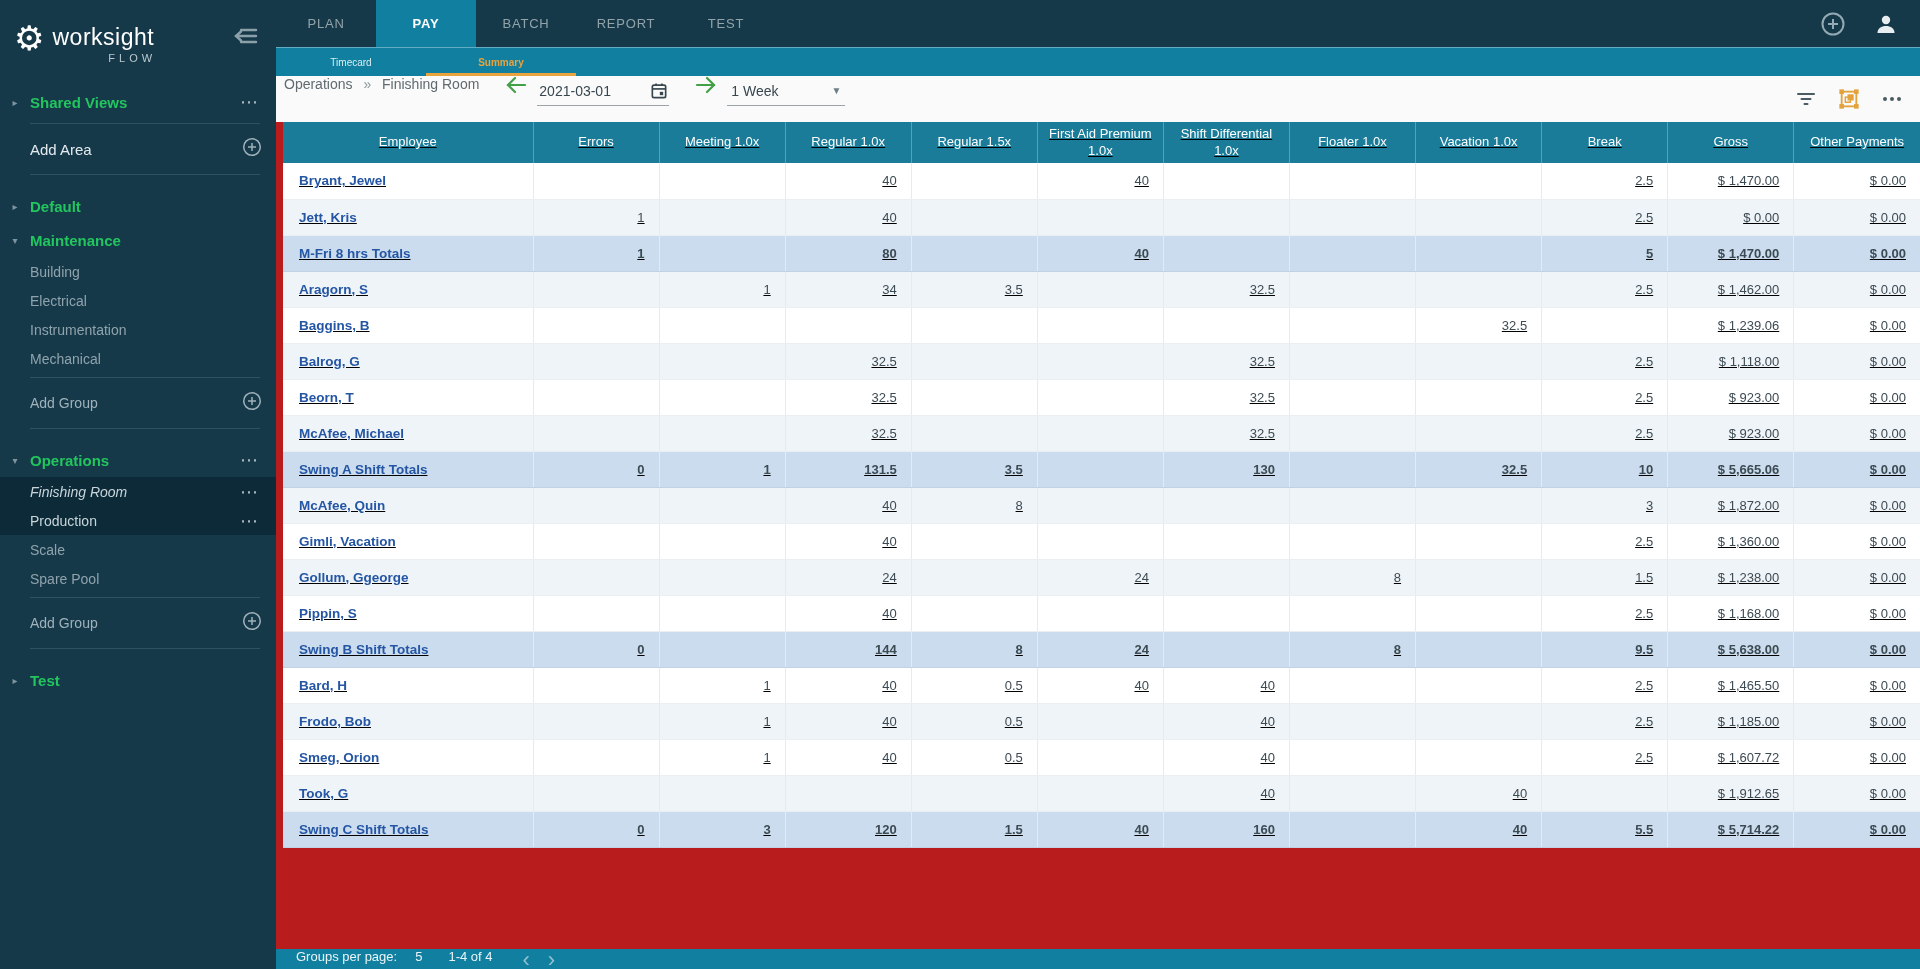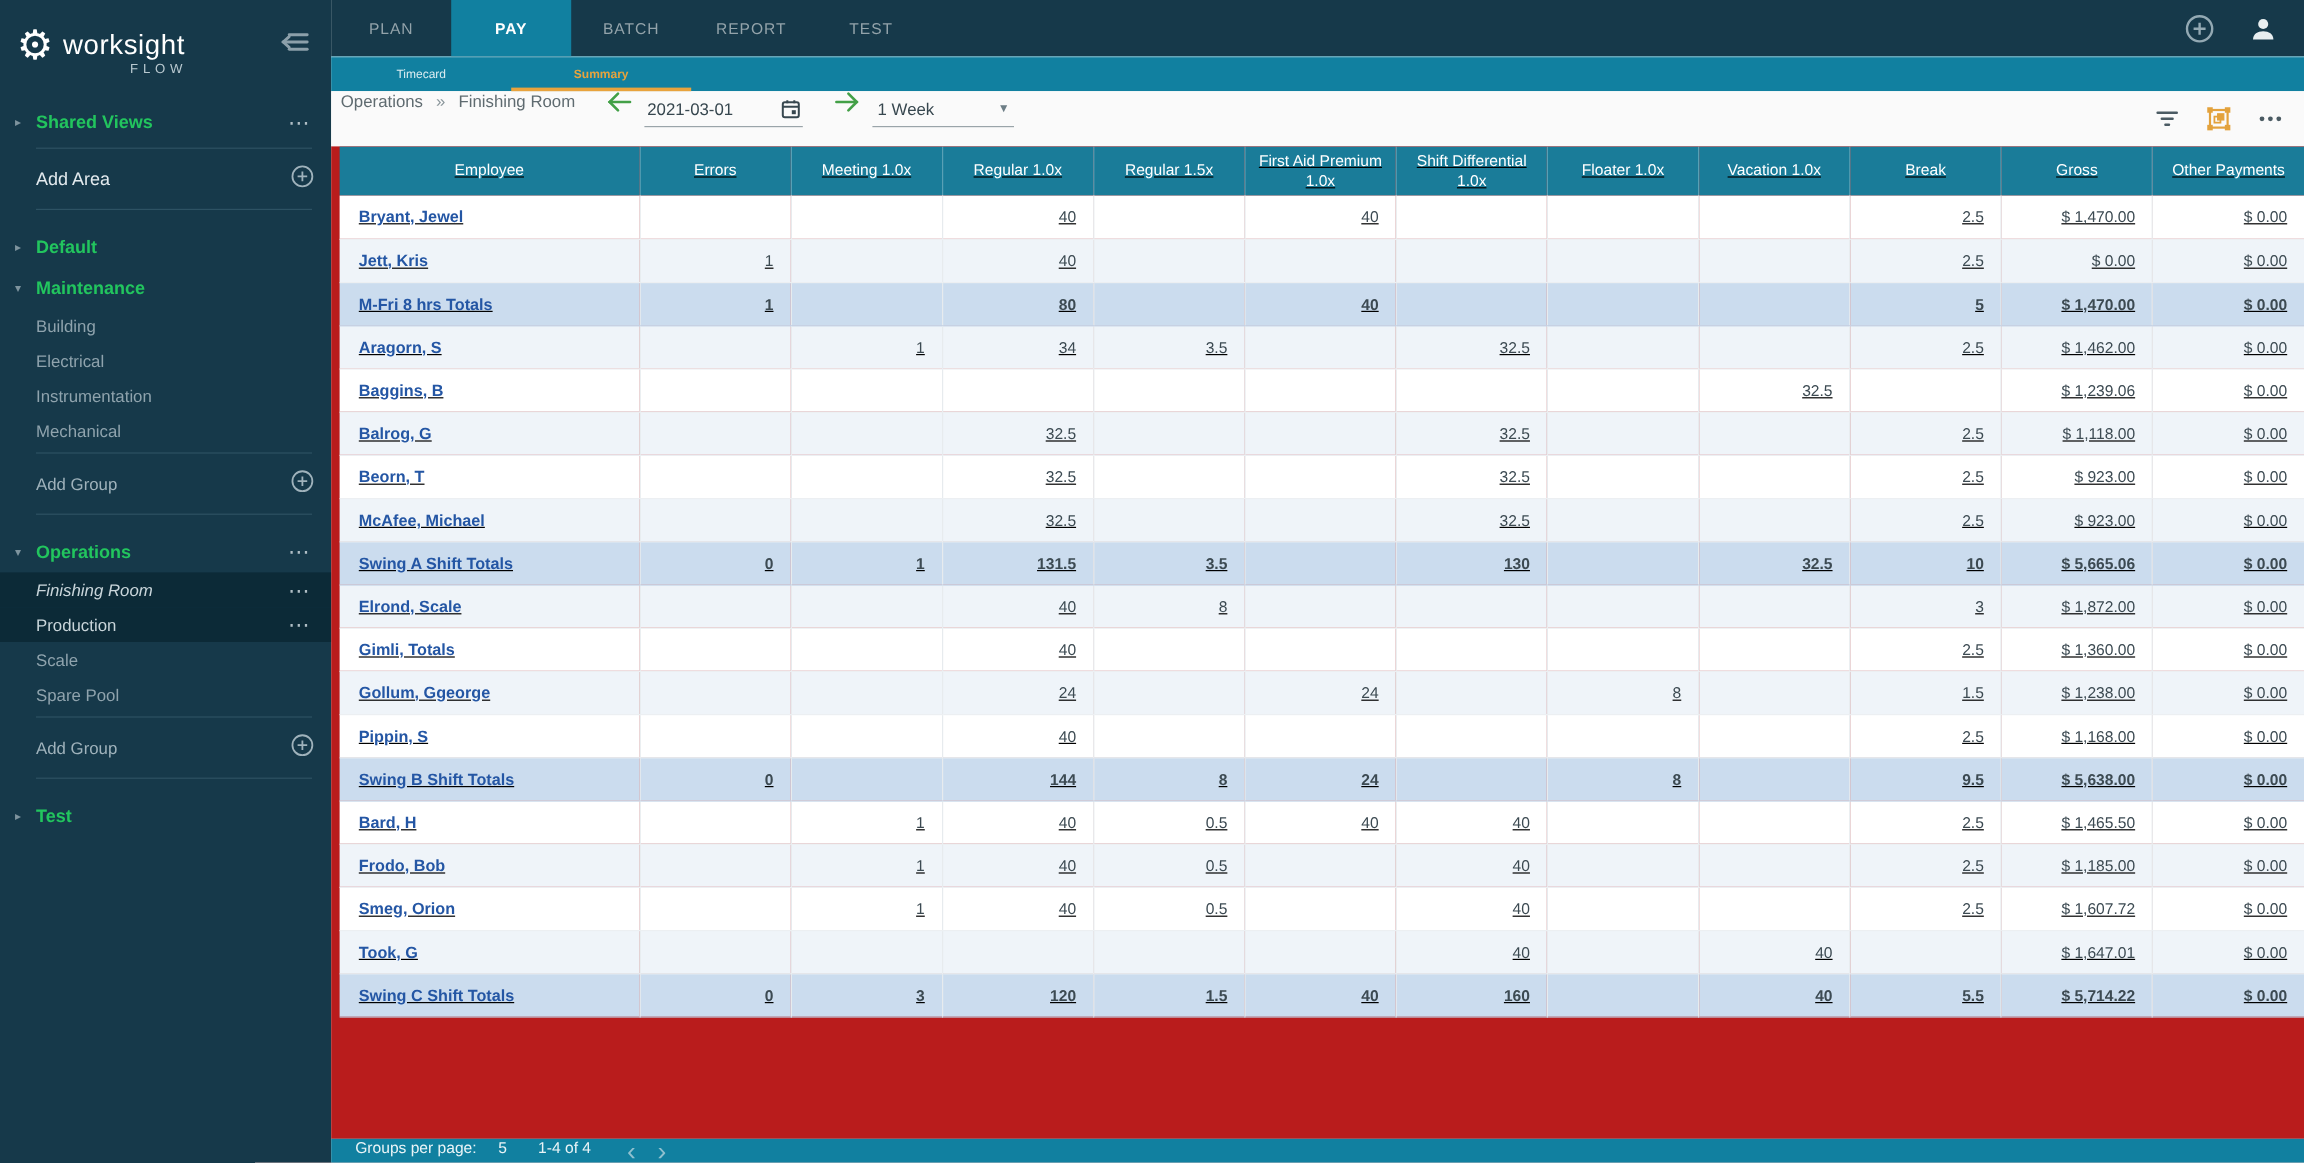--- a/index.html
+++ b/index.html
@@ -438,35 +438,35 @@
               <td class="num">3.5</td>
               <td class="num"></td>
               <td class="num">130</td>
               <td class="num"></td>
               <td class="num">32.5</td>
               <td class="num">10</td>
               <td class="num">$ 5,665.06</td>
               <td class="num">$ 0.00</td>
             </tr>
             <tr class="shaded">
-              <td class="name">Elrond, Scale</td>
+              <td class="name">McAfee, Quin</td>
               <td class="num"></td>
               <td class="num"></td>
               <td class="num">40</td>
               <td class="num">8</td>
               <td class="num"></td>
               <td class="num"></td>
               <td class="num"></td>
               <td class="num"></td>
               <td class="num">3</td>
               <td class="num">$ 1,872.00</td>
               <td class="num">$ 0.00</td>
             </tr>
             <tr class="">
-              <td class="name">Gimli, Totals</td>
+              <td class="name">Gimli, Vacation</td>
               <td class="num"></td>
               <td class="num"></td>
               <td class="num">40</td>
               <td class="num"></td>
               <td class="num"></td>
               <td class="num"></td>
               <td class="num"></td>
               <td class="num"></td>
               <td class="num">2.5</td>
               <td class="num">$ 1,360.00</td>
@@ -560,21 +560,21 @@
               <td class="name">Took, G</td>
               <td class="num"></td>
               <td class="num"></td>
               <td class="num"></td>
               <td class="num"></td>
               <td class="num"></td>
               <td class="num">40</td>
               <td class="num"></td>
               <td class="num">40</td>
               <td class="num"></td>
-              <td class="num">$ 1,647.01</td>
+              <td class="num">$ 1,912.65</td>
               <td class="num">$ 0.00</td>
             </tr>
             <tr class="subtotal">
               <td class="name">Swing C Shift Totals</td>
               <td class="num">0</td>
               <td class="num">3</td>
               <td class="num">120</td>
               <td class="num">1.5</td>
               <td class="num">40</td>
               <td class="num">160</td>

